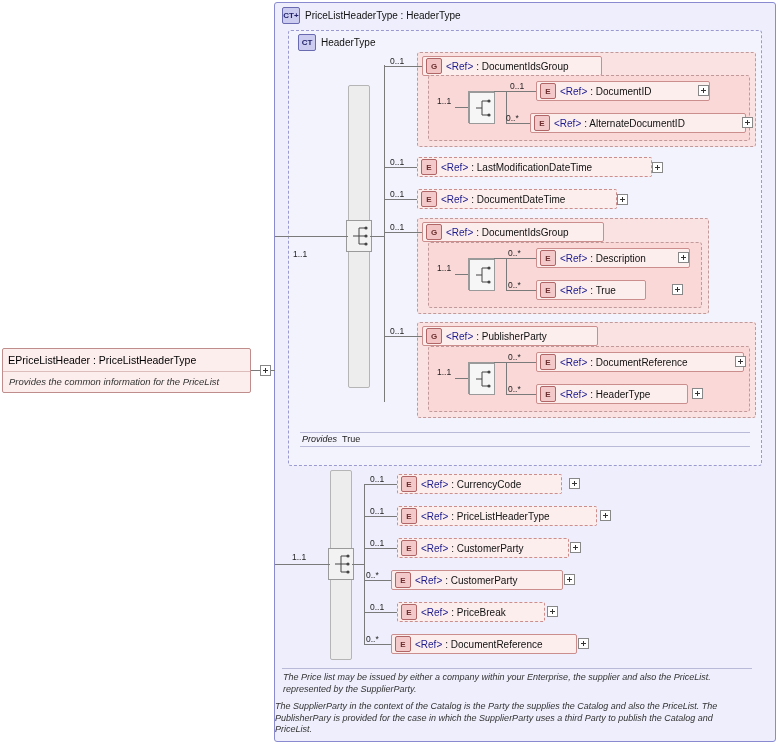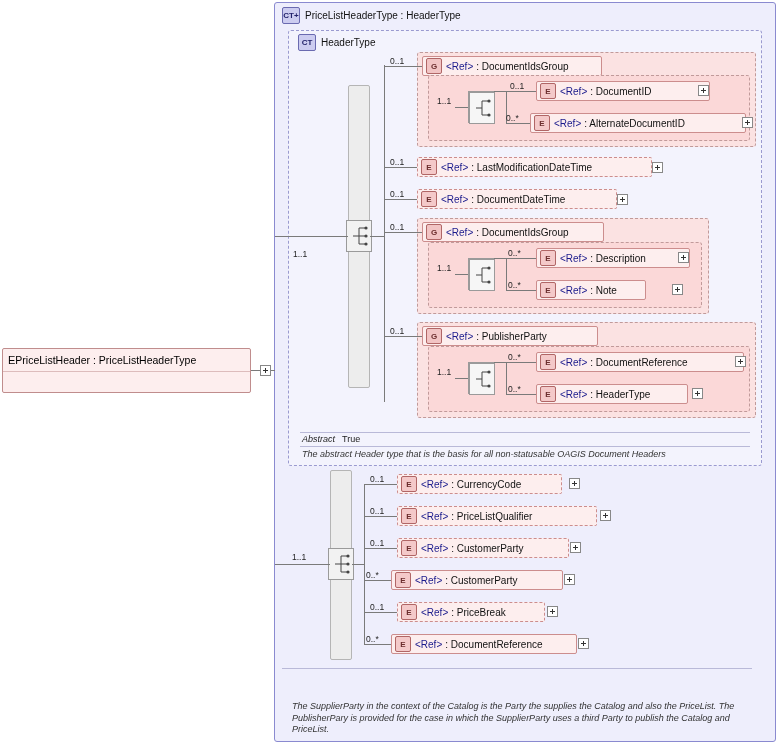--- a/index.html
+++ b/index.html
@@ -183,20 +183,21 @@
   <div class="chip" style="left:298px;top:33px;">
     <span class="sq">CT</span>
     <span class="txt">HeaderType</span>
   </div>
 
   <div class="root" style="left:2px;top:348px;width:249px;height:45px;">
     <div class="top">
       <span class="tag" style="position:static;">E</span>
       <span class="nm" style="font-size:10.5px;">PriceListHeader : PriceListHeaderType</span>
     </div>
+    <div class="desc">Provides the common information for the PriceList</div>
   </div>
 
   <div class="ln h" style="left:251px;top:370px;width:9px;"></div>
   <div class="plus" style="left:260px;top:365px;"></div>
   <div class="ln h" style="left:271px;top:370px;width:4px;"></div>
 
   <div class="spine" style="left:348px;top:85px;width:22px;height:303px;"></div>
 
   <div class="seq" style="left:346px;top:220px;width:26px;height:32px;border:none;background:transparent;">
     <svg width="26" height="32" viewBox="0 0 26 32">
@@ -311,21 +312,21 @@
     <span class="tag">E</span>
     <span class="ref">&lt;Ref&gt;</span>
     <span class="nm">: Description</span>
   </div>
   <div class="plus" style="left:678px;top:252px;"></div>
   <div class="occ" style="left:508px;top:248px;">0..*</div>
 
   <div class="node" style="left:536px;top:280px;width:110px;">
     <span class="tag">E</span>
     <span class="ref">&lt;Ref&gt;</span>
-    <span class="nm">: Note</span>
+    <span class="nm">: True</span>
   </div>
   <div class="plus" style="left:672px;top:284px;"></div>
   <div class="occ" style="left:508px;top:280px;">0..*</div>
 
   <div class="frame" style="left:417px;top:322px;width:339px;height:96px;"></div>
   <div class="node" style="left:422px;top:326px;width:176px;">
     <span class="tag g">G</span>
     <span class="ref">&lt;Ref&gt;</span>
     <span class="nm">: PublisherParty</span>
   </div>
@@ -361,24 +362,23 @@
 
   <div class="node" style="left:536px;top:384px;width:152px;">
     <span class="tag">E</span>
     <span class="ref">&lt;Ref&gt;</span>
     <span class="nm">: HeaderType</span>
   </div>
   <div class="plus" style="left:692px;top:388px;"></div>
   <div class="occ" style="left:508px;top:384px;">0..*</div>
 
   <div class="hr" style="left:300px;top:432px;width:450px;"></div>
-  <div class="abstractrow" style="left:302px;top:434px;">Abstract</div>
+  <div class="abstractrow" style="left:302px;top:434px;">Provides</div>
   <div class="abstractrow" style="left:342px;top:434px;font-style:normal;">True</div>
   <div class="hr" style="left:300px;top:446px;width:450px;"></div>
-  <div class="note" style="left:302px;top:449px;width:450px;">The abstract Header type that is the basis for all non-statusable OAGIS Document Headers</div>
 
   <div class="spine" style="left:330px;top:470px;width:22px;height:190px;"></div>
   <div class="seq" style="left:328px;top:548px;width:26px;height:32px;border:none;background:transparent;">
     <svg width="26" height="32" viewBox="0 0 26 32">
       <rect x="0.5" y="0.5" width="25" height="31" fill="#f2f2f2" stroke="#9a9a9a"></rect>
       <line x1="7" y1="16" x2="13" y2="16" stroke="#444"></line>
       <line x1="13" y1="8" x2="13" y2="24" stroke="#444"></line>
       <line x1="13" y1="8" x2="19" y2="8" stroke="#444"></line>
       <line x1="13" y1="16" x2="19" y2="16" stroke="#444"></line>
       <line x1="13" y1="24" x2="19" y2="24" stroke="#444"></line>
@@ -397,21 +397,21 @@
     <span class="ref">&lt;Ref&gt;</span>
     <span class="nm">: CurrencyCode</span>
   </div>
   <div class="plus" style="left:569px;top:478px;"></div>
   <div class="occ" style="left:370px;top:474px;">0..1</div>
   <div class="ln h" style="left:364px;top:484px;width:33px;"></div>
 
   <div class="node dashed" style="left:397px;top:506px;width:200px;">
     <span class="tag">E</span>
     <span class="ref">&lt;Ref&gt;</span>
-    <span class="nm">: PriceListQualifier</span>
+    <span class="nm">: PriceListHeaderType</span>
   </div>
   <div class="plus" style="left:600px;top:510px;"></div>
   <div class="occ" style="left:370px;top:506px;">0..1</div>
   <div class="ln h" style="left:364px;top:516px;width:33px;"></div>
 
   <div class="node dashed" style="left:397px;top:538px;width:172px;">
     <span class="tag">E</span>
     <span class="ref">&lt;Ref&gt;</span>
     <span class="nm">: CustomerParty</span>
   </div>
@@ -440,15 +440,16 @@
   <div class="node" style="left:391px;top:634px;width:186px;">
     <span class="tag">E</span>
     <span class="ref">&lt;Ref&gt;</span>
     <span class="nm">: DocumentReference</span>
   </div>
   <div class="plus" style="left:578px;top:638px;"></div>
   <div class="occ" style="left:366px;top:634px;">0..*</div>
   <div class="ln h" style="left:364px;top:644px;width:27px;"></div>
 
   <div class="hr" style="left:282px;top:668px;width:470px;"></div>
-  <div class="note" style="left:292px;top:701px;width:466px;">The SupplierParty in the context of the Catalog is the Party the supplies the Catalog and also the PriceList. The PublisherPary is provided for the case in which the SupplierParty uses a third Party to publish the Catalog and PriceList.</div>
+  <div class="note" style="left:283px;top:672px;width:466px;">The Price list may be issued by either a company within your Enterprise, the supplier and also the PriceList. represented by the SupplierParty.</div>
+  <div class="note" style="left:275px;top:701px;width:466px;">The SupplierParty in the context of the Catalog is the Party the supplies the Catalog and also the PriceList. The PublisherPary is provided for the case in which the SupplierParty uses a third Party to publish the Catalog and PriceList.</div>
 
 </div>
 
 </body></html>

